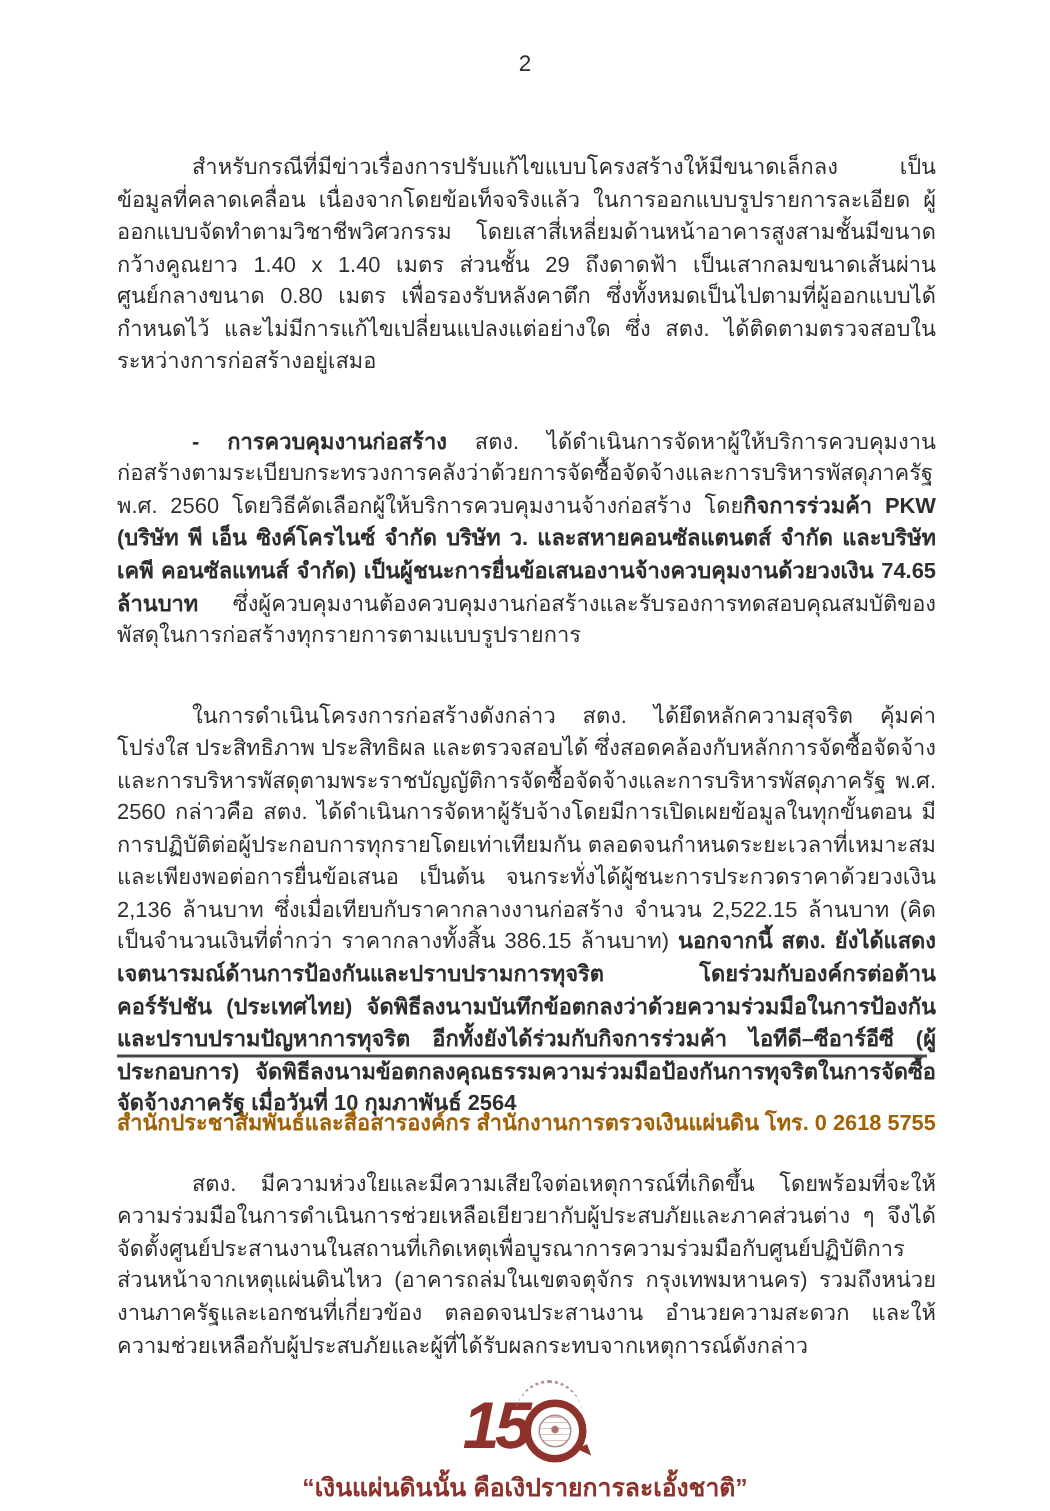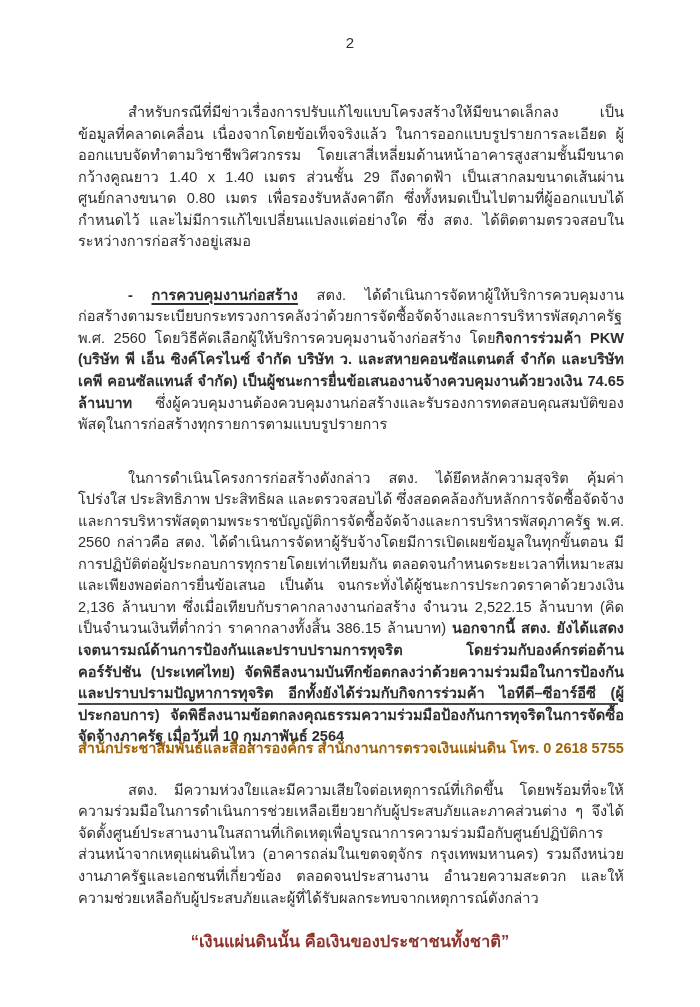--- a/index.html
+++ b/index.html
@@ -16,21 +16,21 @@
     text-align:center; font-size:15px; color:#2e2e2e;
   }
   .doc-body {
     position:absolute; left:78px; top:70px; width:546px;
     font-size:14.6px; line-height:21.55px;
     text-align:justify;
   }
   .doc-body p { margin:0; padding:0; }
   .doc-body p.indent { text-indent:50px;margin-top:32px; }
   .b { font-weight:bold; }
-  .u { text-decoration:underline; text-decoration-thickness:1.5px; text-underline-offset:2.5px; }
+  .u { text-decoration-thickness:1.5px; text-underline-offset:2.5px; }
   .footer-rule {
     position:absolute; left:78px; top:703px; width:540px; height:0;
     border-top:2px solid #4a4a4a;
   }
   .footer-text {
     position:absolute; left:78px; top:736px; width:560px;
     font-size:14.5px; font-weight:bold; color:#a16207;
   }
   .logo-block {
     position:absolute; left:0; top:926px; width:700px;
@@ -83,14 +83,21 @@
     <p class="indent"><span>สำหรับกรณีที่มีข่าวเรื่องการปรับแก้ไขแบบโครงสร้างให้มีขนาดเล็กลง เป็นข้อมูลที่คลาดเคลื่อน เนื่องจากโดยข้อเท็จจริงแล้ว ในการออกแบบรูปรายการละเอียด ผู้ออกแบบจัดทำตามวิชาชีพวิศวกรรม โดยเสาสี่เหลี่ยมด้านหน้าอาคารสูงสามชั้นมีขนาดกว้างคูณยาว 1.40 x 1.40 เมตร ส่วนชั้น 29 ถึงดาดฟ้า เป็นเสากลมขนาดเส้นผ่านศูนย์กลางขนาด 0.80 เมตร เพื่อรองรับหลังคาตึก ซึ่งทั้งหมดเป็นไปตามที่ผู้ออกแบบได้กำหนดไว้ และไม่มีการแก้ไขเปลี่ยนแปลงแต่อย่างใด ซึ่ง สตง. ได้ติดตามตรวจสอบในระหว่างการก่อสร้างอยู่เสมอ</span></p>
     <p class="indent"><span class="b">- </span><span class="b u">การควบคุมงานก่อสร้าง</span><span> สตง. ได้ดำเนินการจัดหาผู้ให้บริการควบคุมงานก่อสร้างตามระเบียบกระทรวงการคลังว่าด้วยการจัดซื้อจัดจ้างและการบริหารพัสดุภาครัฐ พ.ศ. 2560 โดยวิธีคัดเลือกผู้ให้บริการควบคุมงานจ้างก่อสร้าง โดย</span><span class="b">กิจการร่วมค้า PKW (บริษัท พี เอ็น ซิงค์โครไนซ์ จำกัด บริษัท ว. และสหายคอนซัลแตนตส์ จำกัด และบริษัท เคพี คอนซัลแทนส์ จำกัด) เป็นผู้ชนะการยื่นข้อเสนองานจ้างควบคุมงานด้วยวงเงิน 74.65 ล้านบาท</span><span> ซึ่งผู้ควบคุมงานต้องควบคุมงานก่อสร้างและรับรองการทดสอบคุณสมบัติของพัสดุในการก่อสร้างทุกรายการตามแบบรูปรายการ</span></p>
     <p class="indent"><span>ในการดำเนินโครงการก่อสร้างดังกล่าว  สตง. ได้ยึดหลักความสุจริต คุ้มค่า โปร่งใส ประสิทธิภาพ ประสิทธิผล และตรวจสอบได้ ซึ่งสอดคล้องกับหลักการจัดซื้อจัดจ้างและการบริหารพัสดุตามพระราชบัญญัติการจัดซื้อจัดจ้างและการบริหารพัสดุภาครัฐ พ.ศ. 2560 กล่าวคือ สตง. ได้ดำเนินการจัดหาผู้รับจ้างโดยมีการเปิดเผยข้อมูลในทุกขั้นตอน มีการปฏิบัติต่อผู้ประกอบการทุกรายโดยเท่าเทียมกัน ตลอดจนกำหนดระยะเวลาที่เหมาะสมและเพียงพอต่อการยื่นข้อเสนอ เป็นต้น จนกระทั่งได้ผู้ชนะการประกวดราคาด้วยวงเงิน 2,136 ล้านบาท ซึ่งเมื่อเทียบกับราคากลางงานก่อสร้าง จำนวน 2,522.15 ล้านบาท (คิดเป็นจำนวนเงินที่ต่ำกว่า ราคากลางทั้งสิ้น 386.15 ล้านบาท) </span><span class="b">นอกจากนี้ สตง. ยังได้แสดงเจตนารมณ์ด้านการป้องกันและปราบปรามการทุจริต  โดยร่วมกับองค์กรต่อต้านคอร์รัปชัน (ประเทศไทย) จัดพิธีลงนามบันทึกข้อตกลงว่าด้วยความร่วมมือในการป้องกันและปราบปรามปัญหาการทุจริต อีกทั้งยังได้ร่วมกับกิจการร่วมค้า ไอทีดี–ซีอาร์อีซี (ผู้ประกอบการ) จัดพิธีลงนามข้อตกลงคุณธรรมความร่วมมือป้องกันการทุจริตในการจัดซื้อจัดจ้างภาครัฐ เมื่อวันที่ 10 กุมภาพันธ์ 2564</span></p>
     <p class="indent"><span>สตง. มีความห่วงใยและมีความเสียใจต่อเหตุการณ์ที่เกิดขึ้น โดยพร้อมที่จะให้ความร่วมมือในการดำเนินการช่วยเหลือเยียวยากับผู้ประสบภัยและภาคส่วนต่าง ๆ จึงได้จัดตั้งศูนย์ประสานงานในสถานที่เกิดเหตุเพื่อบูรณาการความร่วมมือกับศูนย์ปฏิบัติการส่วนหน้าจากเหตุแผ่นดินไหว (อาคารถล่มในเขตจตุจักร กรุงเทพมหานคร) รวมถึงหน่วยงานภาครัฐและเอกชนที่เกี่ยวข้อง ตลอดจนประสานงาน อำนวยความสะดวก และให้ความช่วยเหลือกับผู้ประสบภัยและผู้ที่ได้รับผลกระทบจากเหตุการณ์ดังกล่าว</span></p>
   </div>
 
 <div class="footer-rule"></div>
 <div class="footer-text">สำนักประชาสัมพันธ์และสื่อสารองค์กร  สำนักงานการตรวจเงินแผ่นดิน  โทร. 0 2618 5755</div>
 
 <div class="logo-block">
-  <div class="logo-quote" style="color: rgb(142, 51, 44);">“เงินแผ่นดินนั้น คือเงินของประชาชนทั้งชาติ”</div>
+  <div class="logo-150">
+    <span class="logo-15" style="color: rgb(142, 51, 44);">15</span>
+    <span class="logo-ring" style="border-color: rgb(142, 51, 44);">
+      <span class="logo-globe"></span>
+    </span>
+    <span class="logo-arc"></span>
+  </div>
+  <div class="logo-quote" style="color: rgb(142, 51, 44);">“เงินแผ่นดินนั้น คือเงิปรายการละเอั้งชาติ”</div>
 </div>
 
 </body></html>

